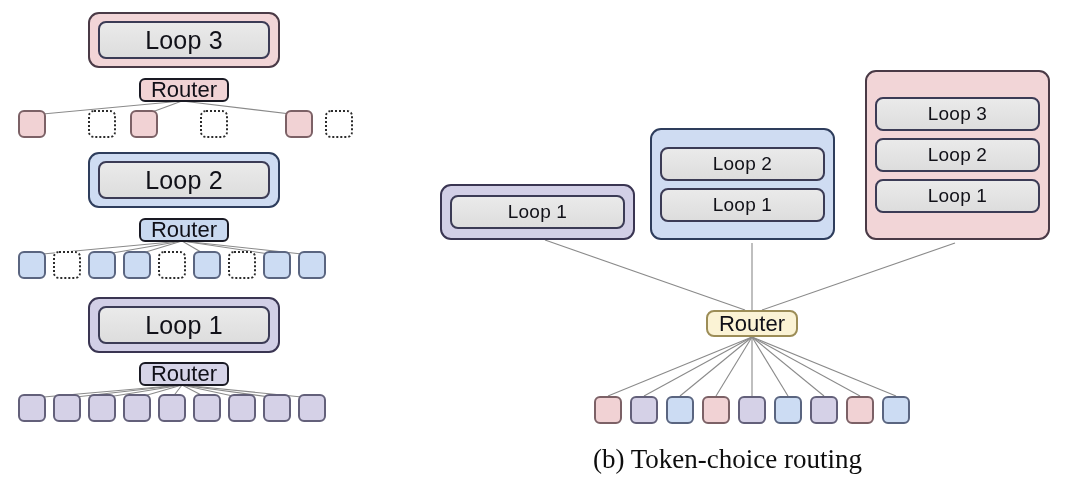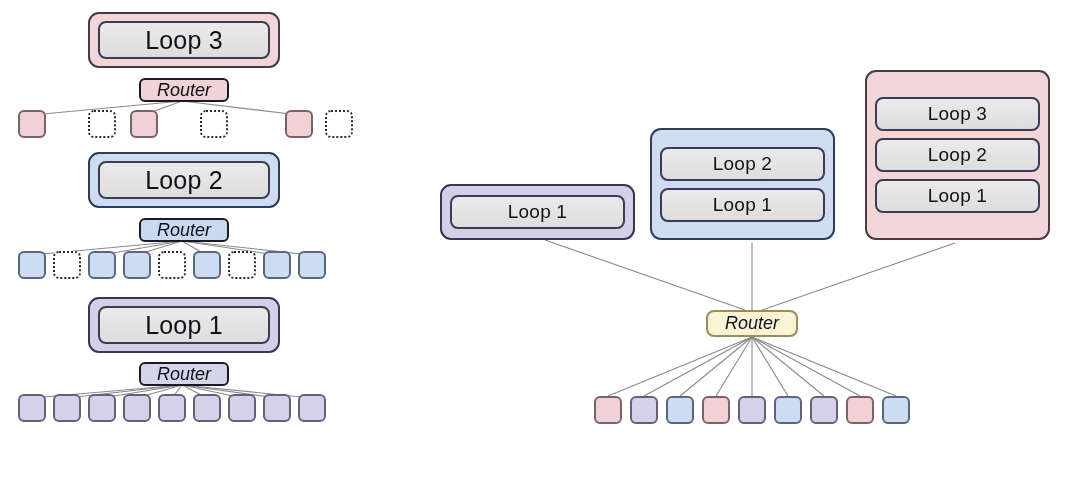--- a/index.html
+++ b/index.html
@@ -72,25 +72,24 @@
 
   
   .router {
     position: absolute;
     box-sizing: border-box;
     border: 2px solid #1a1a24;
     border-radius: 6px;
     display: flex;
     align-items: center;
     justify-content: center;
-    font-size: 18px;
+    font-size: 22px;
     color: #101018;
     white-space: nowrap;
     z-index: 4;
-    font-style: italic;
   }
   .router.pink   { background: #f0d3d5; }
   .router.blue   { background: #c9d9f0; }
   .router.purple { background: #d6d4e8; }
   .router.cream  { background: #fbf3d5; border-color: #9c8d57; border-radius: 8px; }
 
   
   .token {
     position: absolute;
     box-sizing: border-box;
@@ -227,15 +226,16 @@
     <div class="token pink" style="left:124px; top:396px;"></div>
     <div class="token purple" style="left:160px; top:396px;"></div>
     <div class="token blue" style="left:196px; top:396px;"></div>
     <div class="token pink" style="left:232px; top:396px;"></div>
     <div class="token purple" style="left:268px; top:396px;"></div>
     <div class="token blue" style="left:304px; top:396px;"></div>
     <div class="token purple" style="left:340px; top:396px;"></div>
     <div class="token pink" style="left:376px; top:396px;"></div>
     <div class="token blue" style="left:412px; top:396px;"></div>
 
+    <div class="caption" style="left:123px; top:444px;">(b) Token-choice routing</div>
   </div>
 
 </div>
 
 </body></html>

